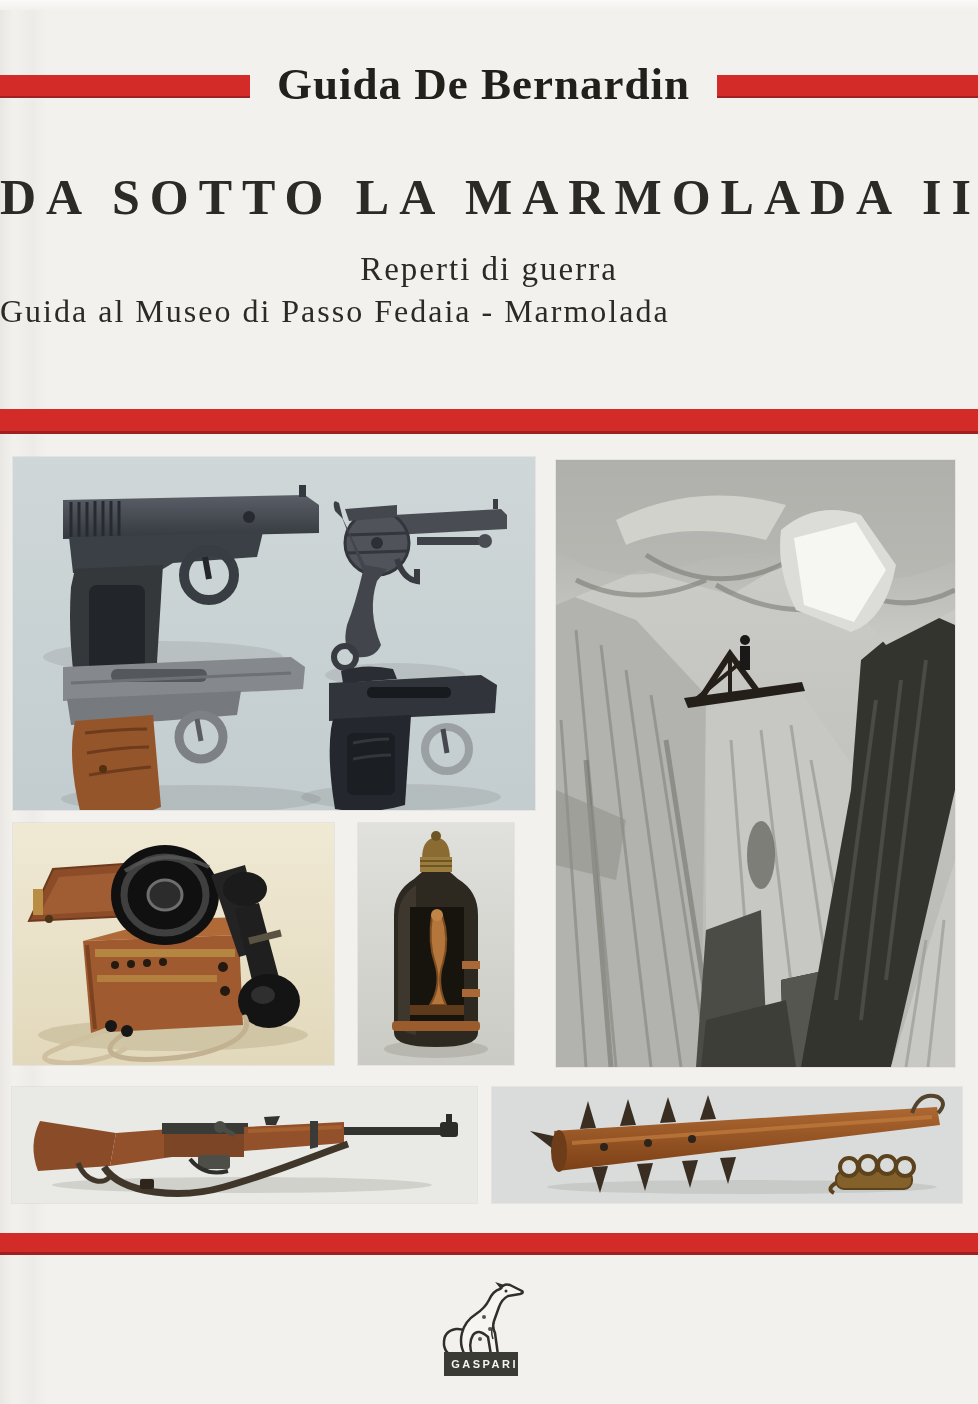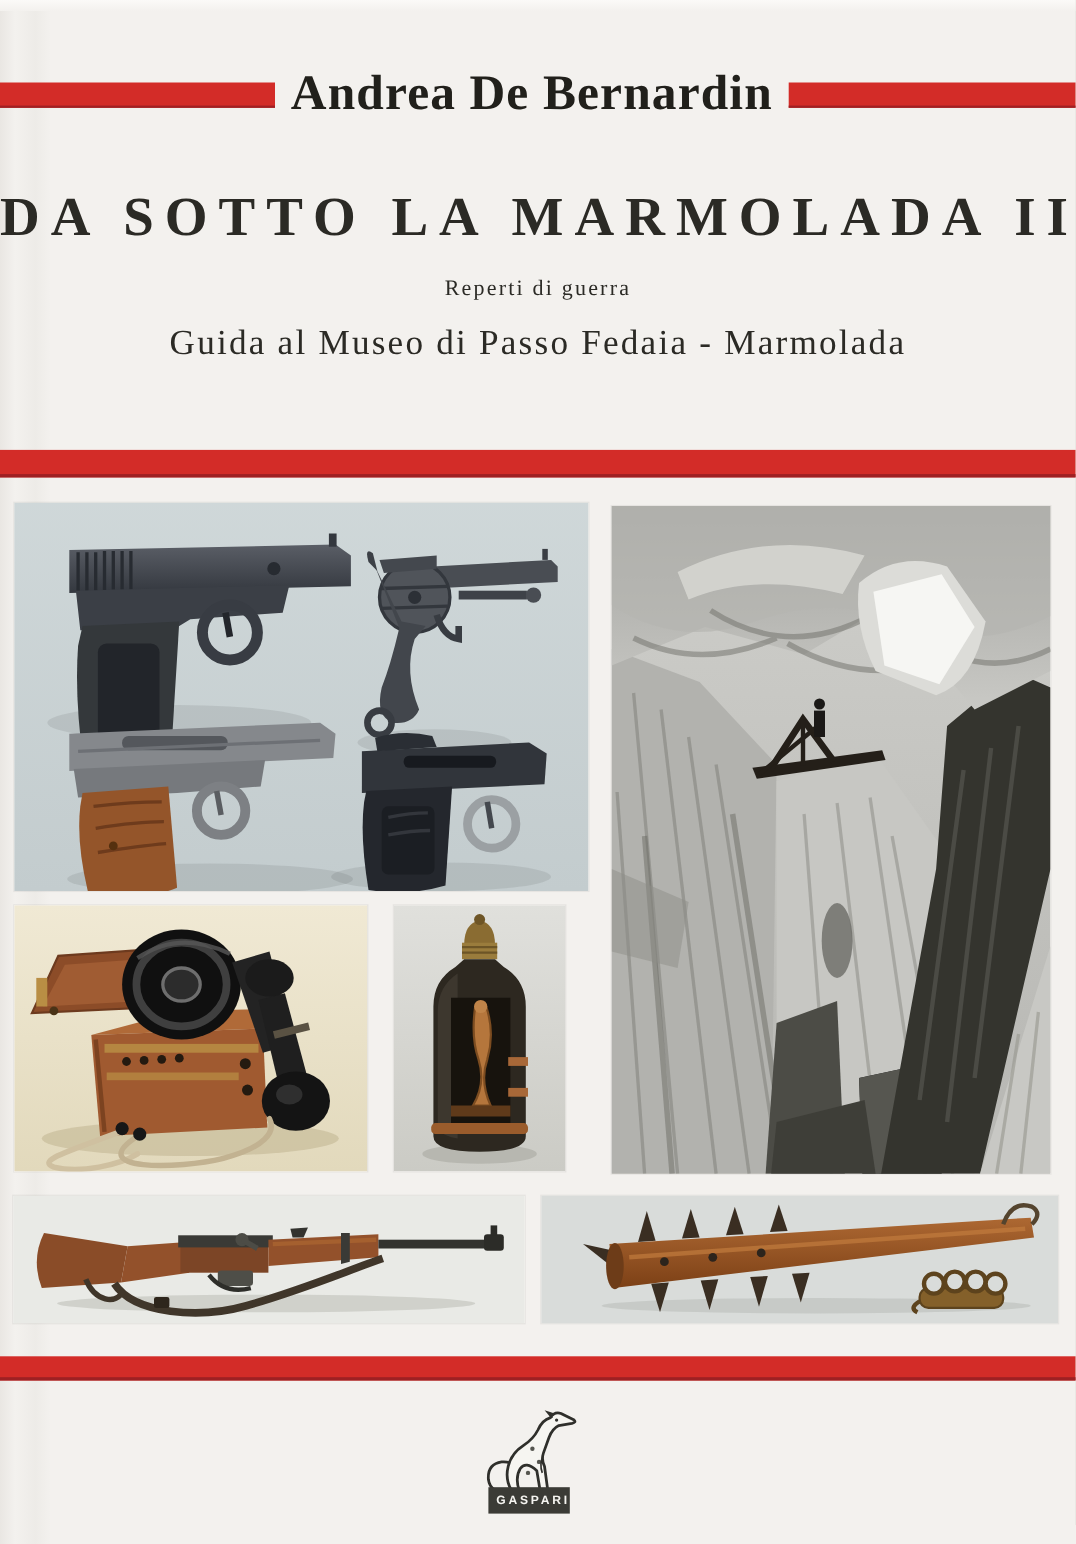--- a/index.html
+++ b/index.html
@@ -25,22 +25,22 @@
   .redbar.left{width:250px;}
   .redbar.right{flex:0 0 261px;}
   .author{flex:1;text-align:center;font-weight:700;font-size:45px;
     letter-spacing:1px;color:#21201b;line-height:1;padding-bottom:4px;white-space:nowrap;}
 
   
   .title{position:absolute;left:0;top:172px;width:888px;margin:0;
     text-align:right;font-weight:700;font-size:50px;letter-spacing:10px;
     color:#2b2a25;line-height:1;white-space:nowrap;}
   .subtitle1{position:absolute;left:0;top:251px;width:978px;text-align:center;
-    font-size:20px;letter-spacing:2px;color:#2b2a25;line-height:1.1;}
-  .subtitle2{position:absolute;left:0;top:294px;width:978px;text-align:center;
+    font-size:33px;letter-spacing:2px;color:#2b2a25;line-height:1.1;}
+  .subtitle2{position:absolute;left:0;top:294px;width:978px;text-align:left;
     font-size:32px;letter-spacing:2px;color:#2b2a25;line-height:1.1;}
 
   
   .stripe{position:absolute;left:0;width:978px;background:#d32c28;}
   .stripe.mid{top:409px;height:22px;border-bottom:3px solid #9e2023;}
   .stripe.bottom{top:1233px;height:19px;border-bottom:3px solid #9e2023;}
 
   
   .photo{position:absolute;margin:0;padding:0;box-shadow:0 0 0 1px rgba(0,0,0,0.05);}
   .photo svg{display:block;}
@@ -61,21 +61,21 @@
 </style>
 </head>
 <body>
 
 <div class="cover">
   <div class="scan-left"></div>
   <div class="scan-top"></div>
 
   <div class="author-row">
     <div class="redbar left"></div>
-    <div class="author">Andrea De Bernardin</div>
+    <div class="author">Guida De Bernardin</div>
     <div class="redbar right"></div>
   </div>
 
   <h1 class="title">DA SOTTO LA MARMOLADA II</h1>
   <div class="subtitle1">Reperti di guerra</div>
   <div class="subtitle2">Guida al Museo di Passo Fedaia - Marmolada</div>
 
   <div class="stripe mid"></div>
 
   <figure class="photo" id="ph-pistols">

